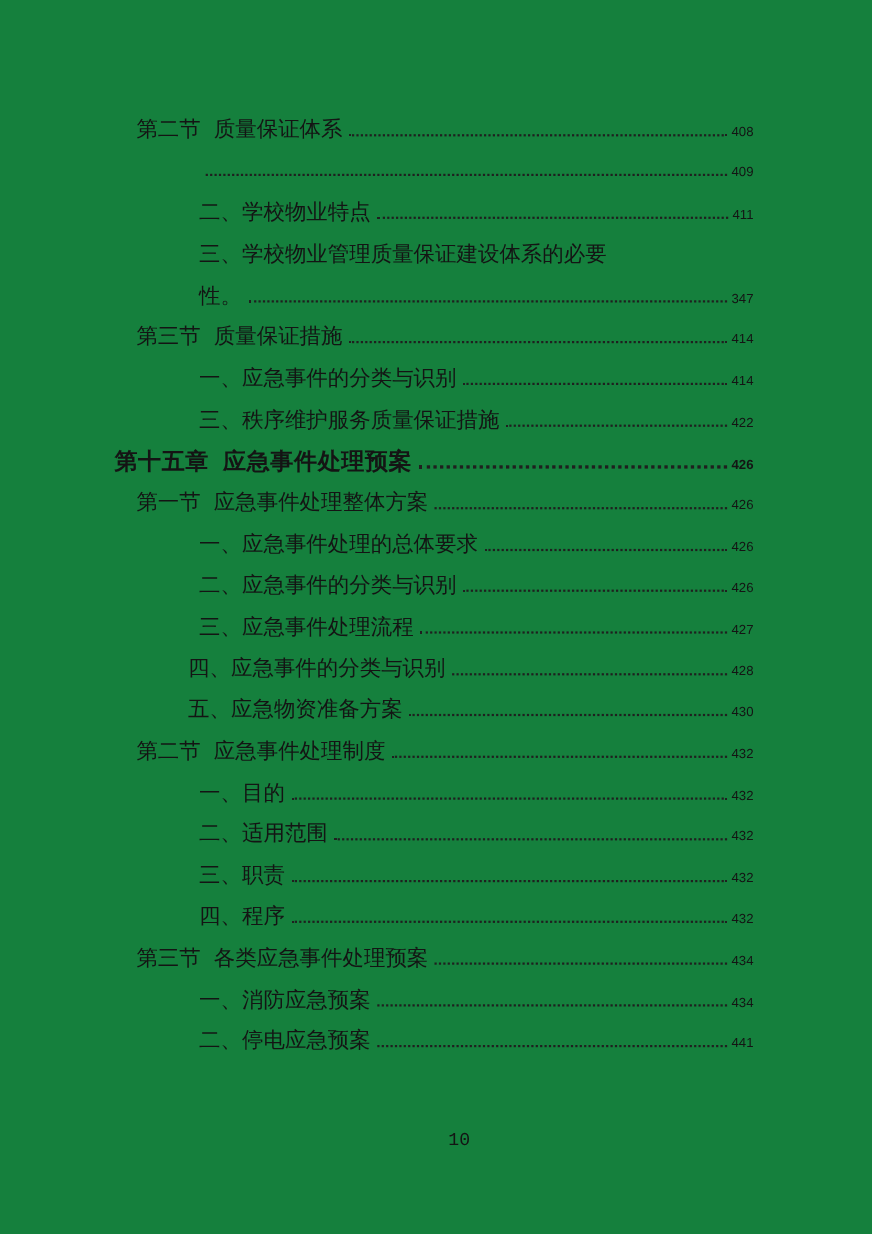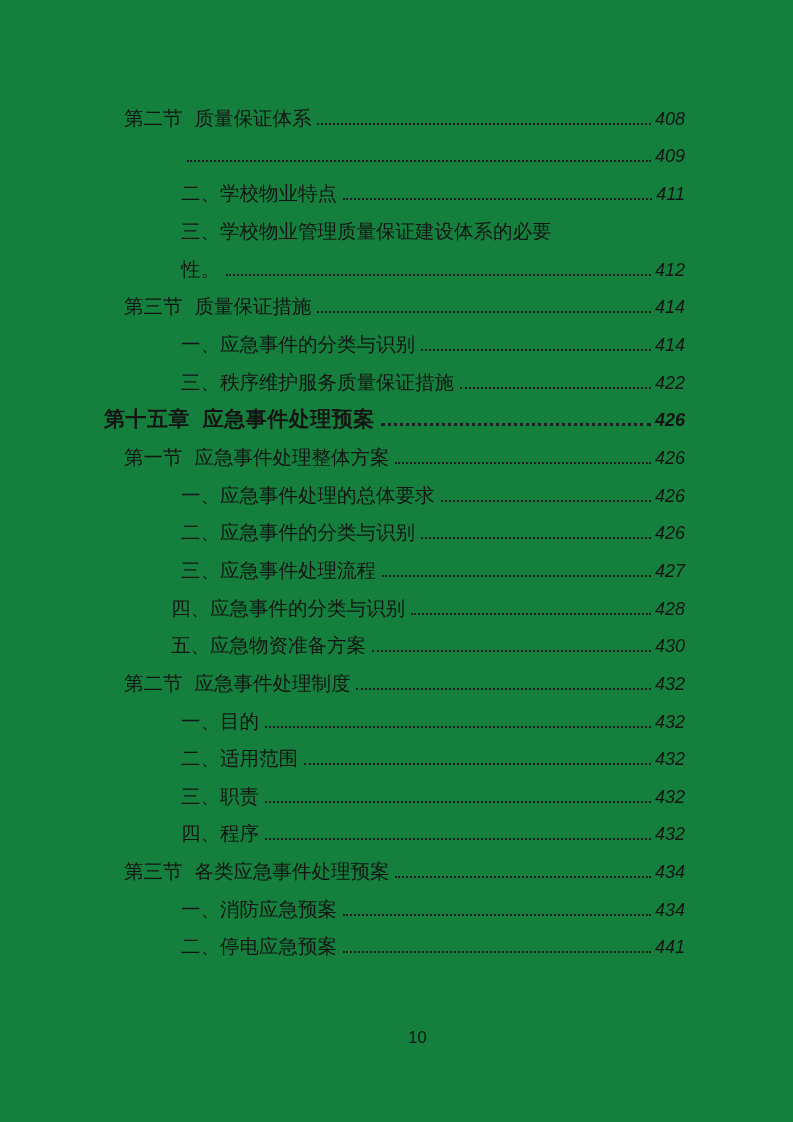--- a/index.html
+++ b/index.html
@@ -35,44 +35,43 @@
   }
   .leader {
     flex: 1 1 auto;
     min-width: 8px;
     height: 3px;
     border-bottom: 2px dotted #1f1f1f;
     margin: 0 4px 0 6px;
   }
   .pg {
     font-family: "Liberation Sans", "DejaVu Sans", sans-serif;
-    font-size: 18px;
+    font-size: 12px;
     line-height: 37.66px;
-    font-style: italic;
   }
   .lvl-chapter .t {
     font-weight: 700;
     font-size: 21px;
     letter-spacing: 0.5px;
   }
   .lvl-chapter .pg { font-weight: 700; }
   .lvl-chapter .leader { border-bottom-width: 3px; }
   .lvl-section { padding-left: 20px; }
   .lvl-item { padding-left: 77px; }
   .lvl-item-outdent { padding-left: 67px; }
   .lvl-continuation { padding-left: 77px; }
   .footer {
     position: absolute;
     top: 1024px;
     left: 0;
     width: 100%;
     box-sizing: border-box;
     padding-left: 42px;
     text-align: center;
-    font-family: Liberation Sans, sans-serif;
+    font-family: Liberation Mono, monospace;
     font-size: 16.5px;
     line-height: 26px;
     color: #141414;
   }
 </style>
 </head>
 <body>
 
 <div class="page">
   <div class="toc">
@@ -89,21 +88,21 @@
         <span class="t">二、学校物业特点</span>
         <span class="leader"></span>
         <span class="pg">411</span>
       </div>
       <div class="row lvl-item">
         <span class="t">三、学校物业管理质量保证建设体系的必要</span>
       </div>
       <div class="row lvl-continuation">
         <span class="t">性。</span>
         <span class="leader"></span>
-        <span class="pg">412</span>
+        <span class="pg">347</span>
       </div>
       <div class="row lvl-section">
         <span class="t">第三节 质量保证措施</span>
         <span class="leader"></span>
         <span class="pg">414</span>
       </div>
       <div class="row lvl-item">
         <span class="t">一、应急事件的分类与识别</span>
         <span class="leader"></span>
         <span class="pg">414</span>

